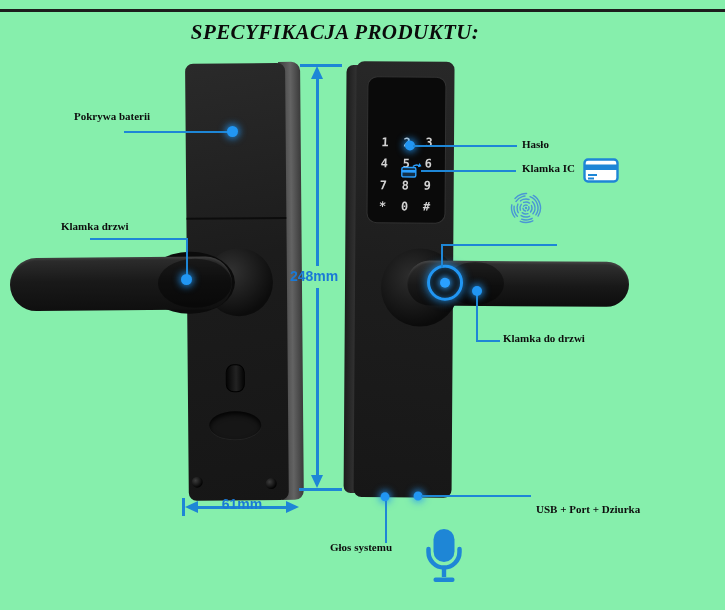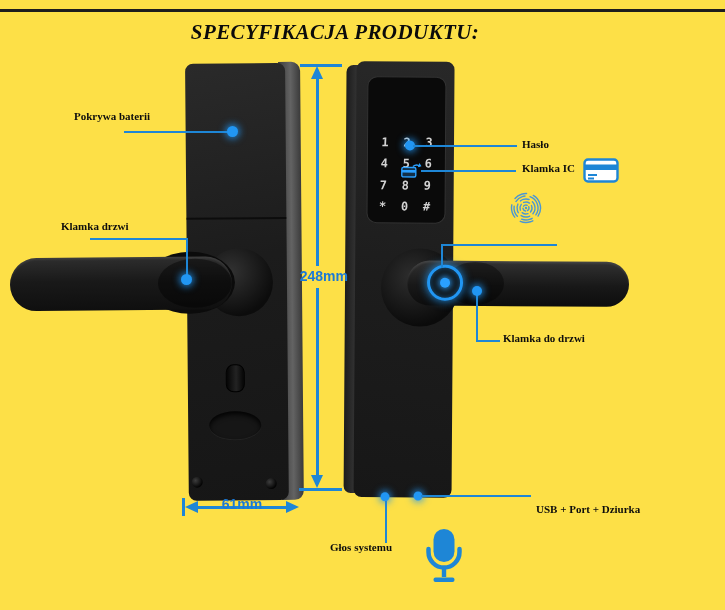--- a/index.html
+++ b/index.html
@@ -1,17 +1,17 @@
 <!DOCTYPE html>
 <html><head>
 <meta charset="utf-8">
 <style>
   html,body{margin:0;padding:0;background:#f4f4f4;}
   .canvas{
-    position:relative;width:725px;height:610px;background:#fde047;
+    position:relative;width:725px;height:610px;background:#86efac;
     overflow:hidden;font-family:"Liberation Serif","DejaVu Serif",serif;text-decoration:underline;
   }
   
   .abs{position:absolute;}
   .topline{left:0;top:9px;width:725px;height:3px;background:#1d1d1d;}
   .title{
     left:165px;top:20px;width:340px;text-align:center;
     font-style:italic;font-weight:700;font-size:21px;color:#0b0b0b;
     letter-spacing:.4px;white-space:nowrap;
   }
@@ -135,21 +135,21 @@
     <div class="abs lever-r-shade"></div>
     <div class="abs fp-ring"></div>
     <div class="abs fp-dot"></div>
     <div class="abs dot bdot1"></div>
     <div class="abs dot bdot2"></div>
   </div>
 
   <div class="abs bluepart" style="left:300px;top:64px;width:42px;height:3px;"></div>
   <div class="abs arrow" style="left:311px;top:66px;border-left:6px solid transparent;border-right:6px solid transparent;border-bottom:13px solid #1e86d6;"></div>
   <div class="abs bluepart" style="left:316px;top:78px;width:3px;height:188px;"></div>
-  <div class="abs dim-label" style="left:290px;top:268px;width:58px;text-align:right;">248mm</div>
+  <div class="abs dim-label" style="left:290px;top:268px;width:58px;text-align:left;">248mm</div>
   <div class="abs bluepart" style="left:316px;top:288px;width:3px;height:187px;"></div>
   <div class="abs arrow" style="left:311px;top:475px;border-left:6px solid transparent;border-right:6px solid transparent;border-top:13px solid #1e86d6;"></div>
   <div class="abs bluepart" style="left:299px;top:488px;width:43px;height:3px;"></div>
 
   <div class="abs bluepart" style="left:182px;top:498px;width:3px;height:18px;"></div>
   <div class="abs arrow" style="left:185px;top:501px;border-top:6px solid transparent;border-bottom:6px solid transparent;border-right:13px solid #1e86d6;"></div>
   <div class="abs bluepart" style="left:197px;top:506px;width:90px;height:3px;"></div>
   <div class="abs arrow" style="left:286px;top:501px;border-top:6px solid transparent;border-bottom:6px solid transparent;border-left:13px solid #1e86d6;"></div>
   <div class="abs dim-label" style="left:214px;top:496px;width:56px;text-align:center;">61mm</div>
 

